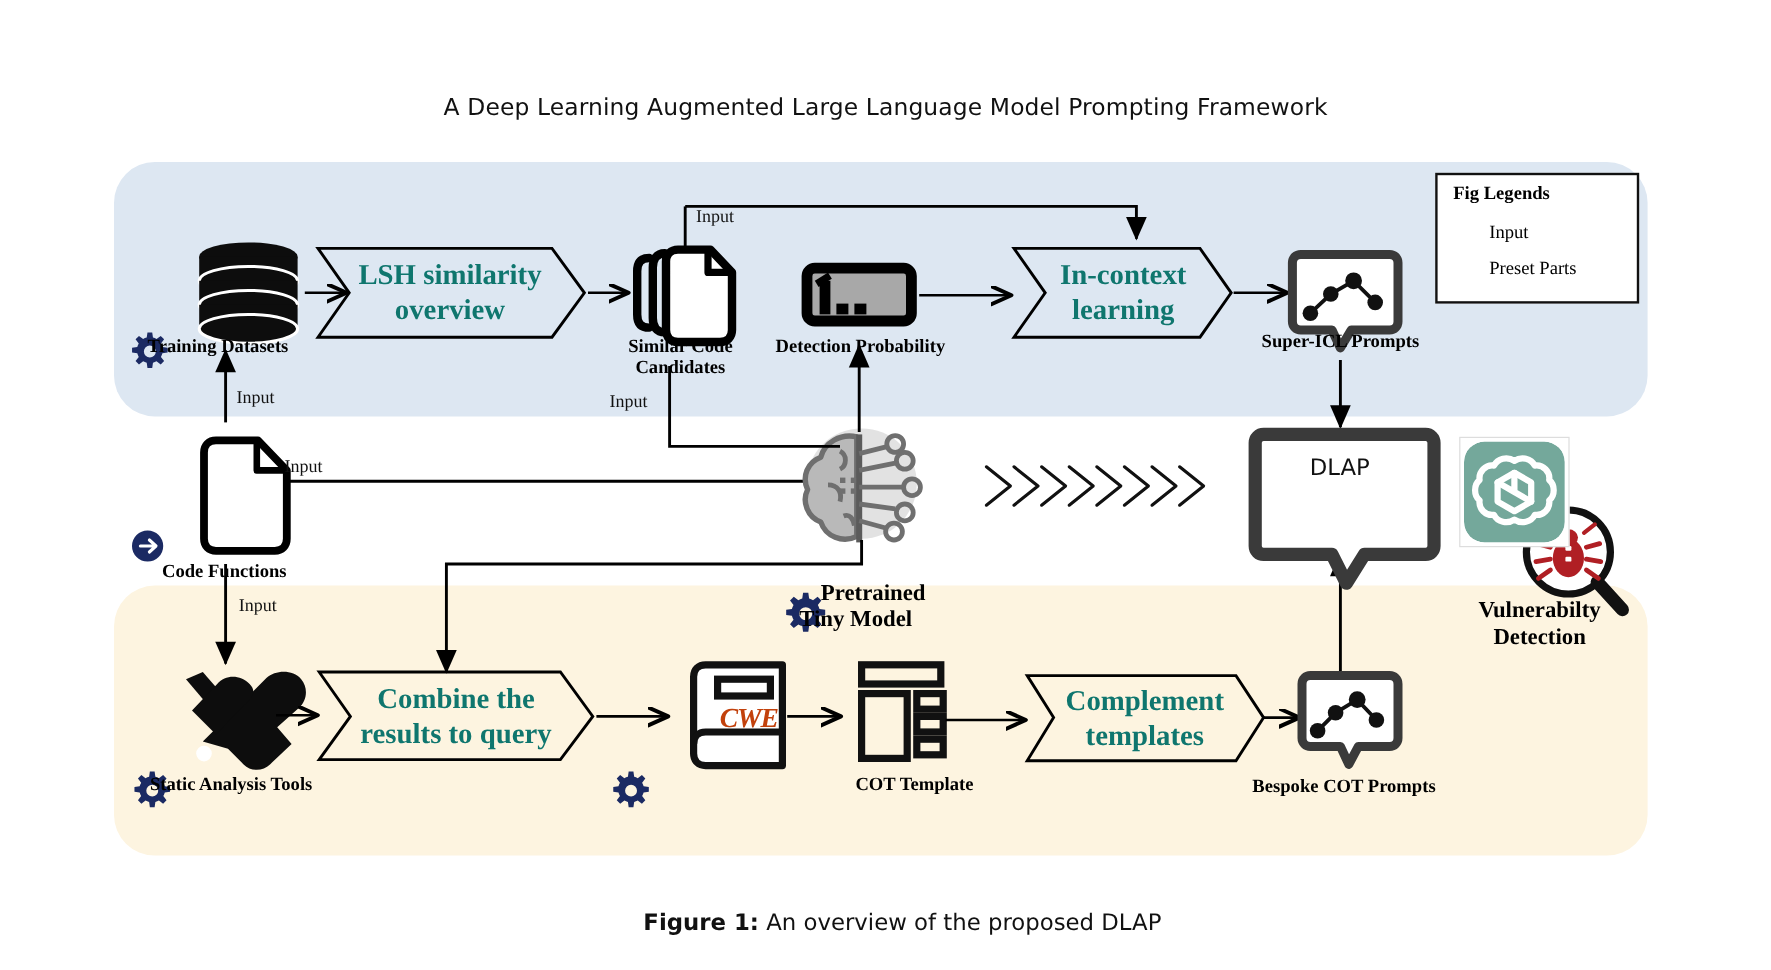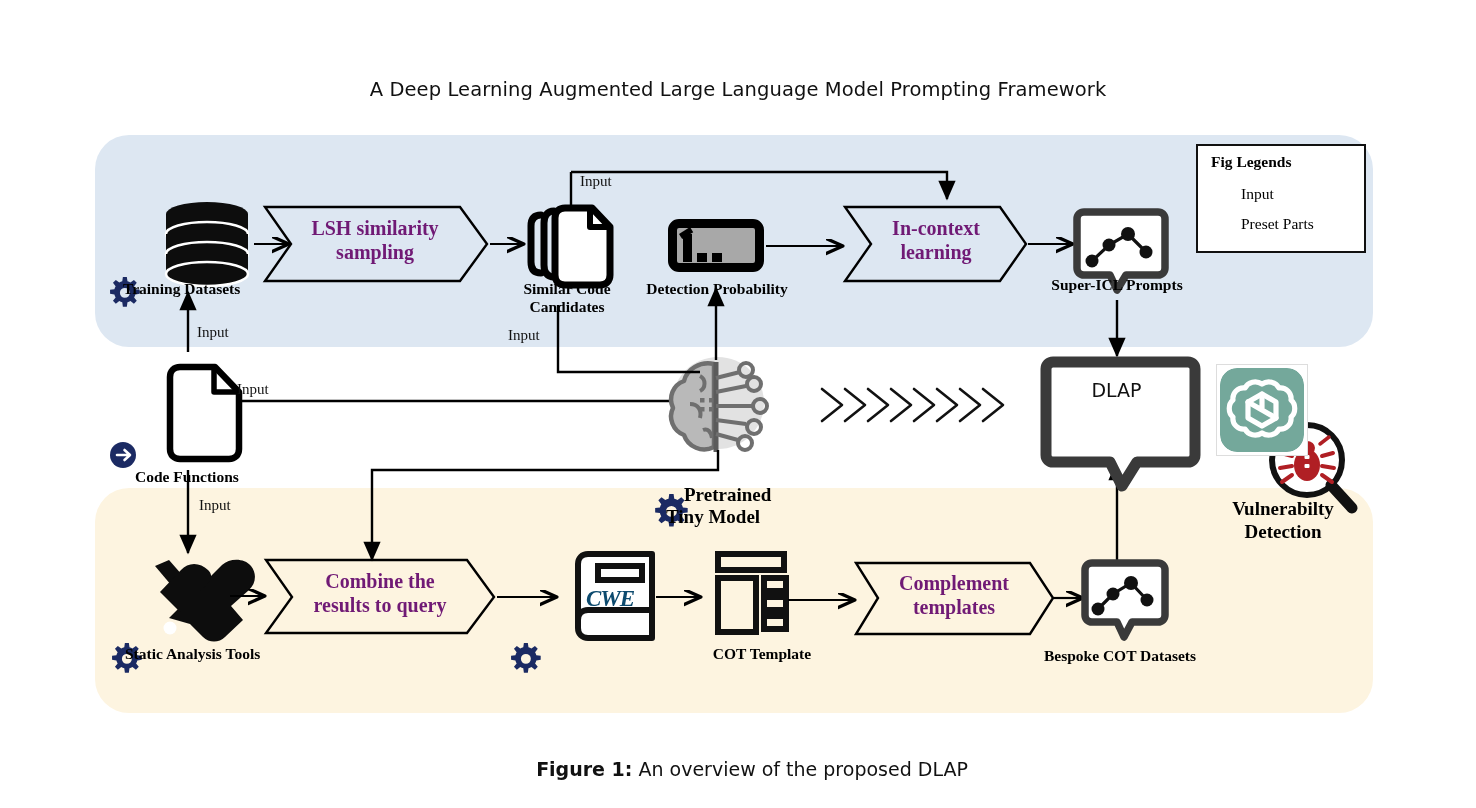--- a/index.html
+++ b/index.html
@@ -19,21 +19,21 @@
 
   svg.layer{position:absolute;left:0;top:0;width:1476px;height:808px;overflow:visible;}
   svg.layer.fg{pointer-events:none;}
 
   .lbl{position:absolute;font-family:"Liberation Serif", serif;font-weight:bold;
        font-size:15.5px;line-height:1.18;color:#000;text-align:center;}
   .lbl-in{position:absolute;font-family:"Liberation Serif", serif;font-weight:normal;
        font-size:15px;color:#111;}
 
   .flowtxt{position:absolute;font-family:"Liberation Serif", serif;font-weight:bold;
-           font-size:20px;line-height:1.2;text-align:center;color:#701a75;}
+           font-size:24px;line-height:1.2;text-align:center;color:#0f766e;}
 
   .legendbox{position:absolute;left:1196px;top:144px;width:166px;height:105px;
              background:#fff;border:2.5px solid #111;}
   .legendbox .lg-title{position:absolute;left:13px;top:7px;font-weight:bold;font-size:15.5px;
              font-family:"Liberation Serif", serif;}
   .legendbox .lg-row{position:absolute;left:13px;font-size:15.5px;font-family:"Liberation Serif", serif;}
   .legendbox .lg-row span.t{position:absolute;left:30px;top:-1px;white-space:nowrap;}
   .dlaptxt{position:absolute;left:1045px;top:346px;width:143px;height:88px;
            display:flex;align-items:center;justify-content:center;
            font-family:"DejaVu Sans", sans-serif;font-weight:normal;font-size:19px;color:#111;}
@@ -277,27 +277,27 @@
     <rect x="0" y="0" width="84" height="84" rx="17" fill="#74a89b"></rect>
     <g fill="none" stroke="#ffffff" stroke-width="5.2" stroke-linejoin="round" stroke-linecap="round">
       <path d="M42,16 C48,12 56,14 59,20 C66,19 72,25 71,32 C76,36 76,45 71,49
                C72,56 66,62 59,61 C56,67 48,69 42,65 C36,69 28,67 25,61
                C18,62 12,56 13,49 C8,45 8,36 13,32 C12,25 18,19 25,20 C28,14 36,12 42,16 Z"></path>
       <path d="M42,26 L56,34 L56,50 L42,58 L28,50 L28,34 Z"></path>
       <path d="M42,26 L42,42 L56,50 M42,42 L28,34"></path>
     </g>
   </svg>
 
-  <div style="position:absolute;left:586px;top:586px;width:62px;text-align:left;
+  <div style="position:absolute;left:586px;top:586px;width:62px;text-align:right;
               font-family:'Liberation Serif',serif;font-style:italic;font-weight:bold;
-              font-size:23px;color:#0c4a6e;letter-spacing:-1px;">CWE</div>
+              font-size:23px;color:#c2410c;letter-spacing:-1px;">CWE</div>
 
   <div class="flowtxt" style="left:276px;top:216px;width:198px;">
     <span>LSH similarity</span><br>
-    <span>sampling</span>
+    <span>overview</span>
   </div>
 
   <div class="flowtxt" style="left:282px;top:569px;width:196px;">
     <span>Combine the</span><br>
     <span>results  to query</span>
   </div>
 
   <div class="flowtxt" style="left:856px;top:216px;width:160px;">
     <span>In-context</span><br>
     <span>learning</span>
@@ -324,21 +324,21 @@
   <div class="lbl" style="left:660px;top:484px;width:180px;font-size:19px;text-align:left;padding-left:24px;">
     <span>Pretrained</span><br>
     <span style="display:inline-block;margin-left:-18px;">Tiny Model</span>
   </div>
 
   <div class="lbl" style="left:125px;top:645px;width:190px;text-align:left;">Static Analysis Tools</div>
 
 
   <div class="lbl" style="left:700px;top:645px;width:124px;">COT Template</div>
 
-  <div class="lbl" style="left:1030px;top:647px;width:180px;">Bespoke COT Datasets</div>
+  <div class="lbl" style="left:1030px;top:647px;width:180px;">Bespoke COT Prompts</div>
 
   <div class="vultxt">
     <span>Vulnerabilty</span><br>
     <span>Detection</span>
   </div>
 
   <div class="lbl-in" style="left:197px;top:324px;">Input</div>
   <div class="lbl-in" style="left:580px;top:173px;">Input</div>
   <div class="lbl-in" style="left:237px;top:381px;">Input</div>
   <div class="lbl-in" style="left:508px;top:327px;">Input</div>

